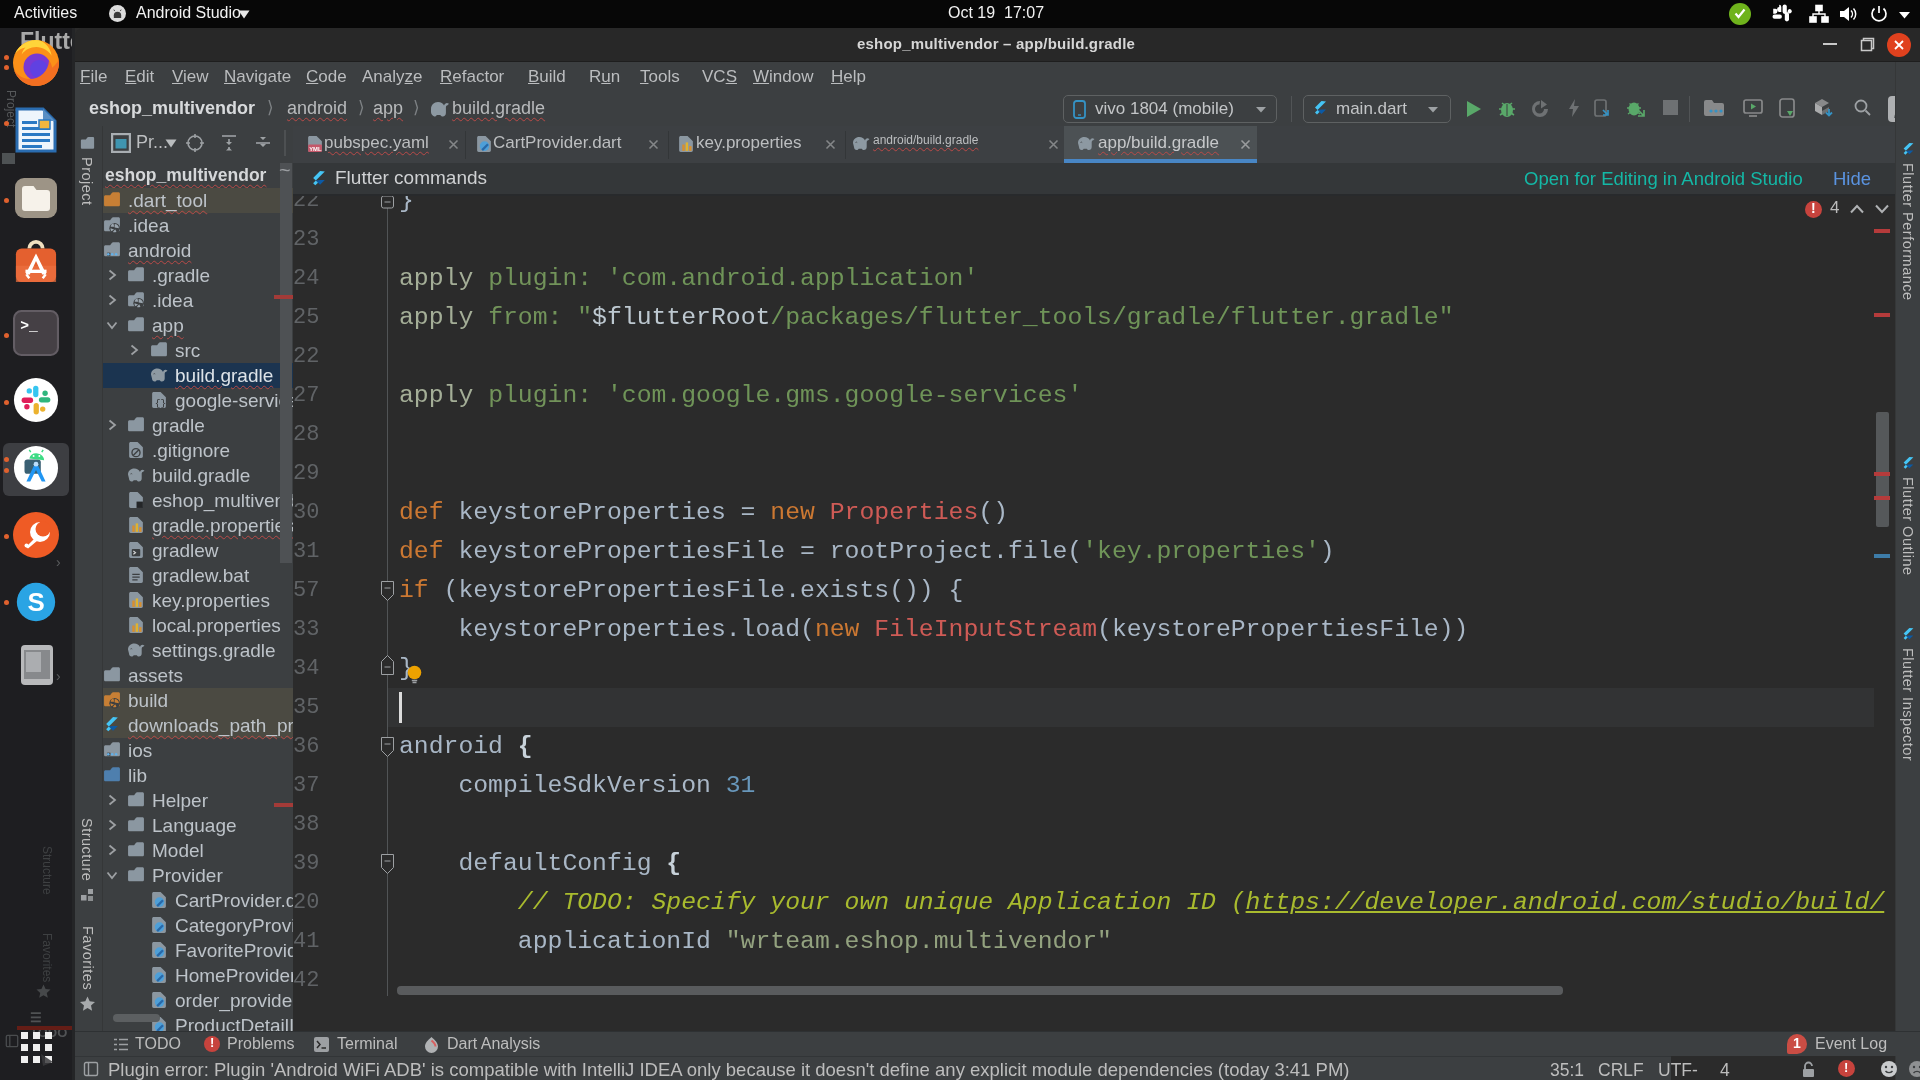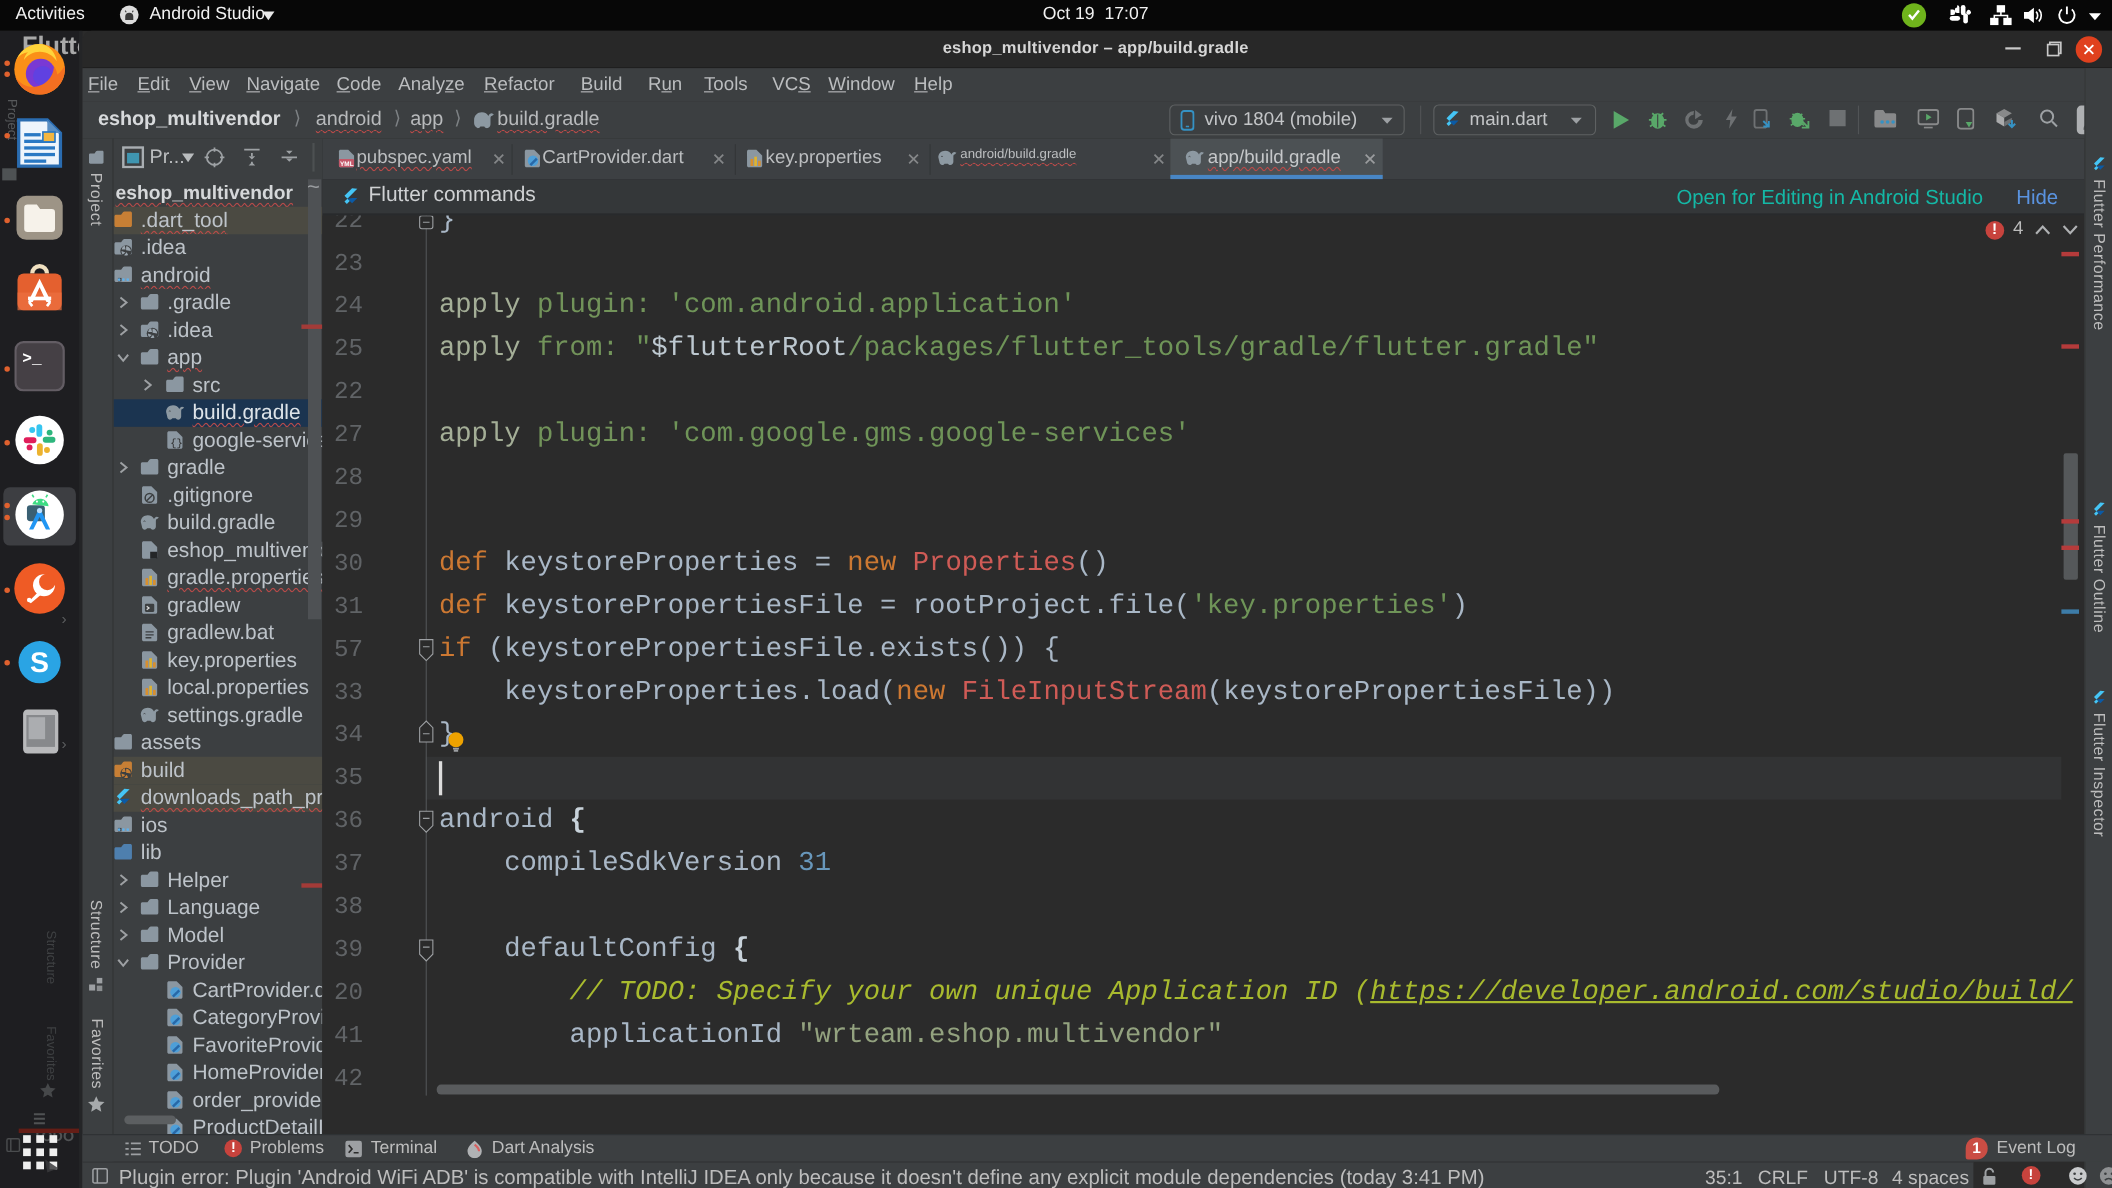--- a/index.html
+++ b/index.html
@@ -13,30 +13,30 @@
 #titlebar{left:75px;top:28px;width:1845px;height:34px;background:#282828;border-radius:8px 0 0 0;border-bottom:1px solid #1e1e1e}
 #menubar{left:75px;top:62px;width:1845px;height:30px;background:#3c3f41;color:#bbbdbf;font-size:17px}
 #crumbrow{left:75px;top:92px;width:1845px;height:34px;background:#3c3f41;color:#b8babc}
 #leftstripe{left:75px;top:126px;width:28px;height:954px;background:#3c3f41;border-right:1px solid #353738}
 #rightstripe{left:1895px;top:62px;width:25px;height:1018px;background:#3c3f41;border-left:1px solid #353738}
 #projpanel{left:103px;top:126px;width:190px;height:905px;background:#3c3f41;overflow:hidden}
 #tabrow{left:293px;top:126px;width:1602px;height:37px;background:#3d4043}
 #banner{left:293px;top:163px;width:1602px;height:33px;background:#343739;border-bottom:2px solid #282a2c}
 #editor{left:293px;top:196px;width:1602px;height:835px;background:#2b2b2b;overflow:hidden}
 #botbar{left:75px;top:1031px;width:1845px;height:25px;background:#3c3f41;border-top:1px solid #2e3133;color:#bdbdbd;font-size:16px}
-#statusbar{left:75px;top:1056px;width:1719px;height:24px;background:#3c3f41;border-top:1px solid #323537;color:#bdbdbd;font-size:17.5px}
+#statusbar{left:75px;top:1056px;width:1596px;height:24px;background:#3c3f41;border-top:1px solid #323537;color:#bdbdbd;font-size:17.5px}
 .vtext{writing-mode:vertical-rl;color:#bdbdbd;font-size:14.5px;letter-spacing:.5px}
 
 .trow{position:absolute;left:0;width:190px;height:25px;color:#bdc3c9;font-size:19px;white-space:nowrap}
 .trow span.t{position:absolute;top:0;line-height:25px}
 .tic{position:absolute;top:3px;width:18px;height:18px}
 .chev{position:absolute;top:5px;width:14px;height:14px;fill:none;stroke:#9da0a3;stroke-width:2}
 
 .cl{position:absolute;left:0;width:1602px;height:39px;line-height:39px;font-family:"Liberation Mono",monospace;font-size:24.75px;white-space:pre;color:#a9b7c6}
-.lnum{position:absolute;width:37px;text-align:right;color:#606366;font-family:"Liberation Mono",monospace;font-size:22px;line-height:39px}
+.lnum{position:absolute;width:37px;text-align:left;color:#606366;font-family:"Liberation Mono",monospace;font-size:22px;line-height:39px}
 .kw{color:#cc7832}.str{color:#6f9458}.meth{color:#72935a}.id2{color:#a4ae97}.err{color:#cf5b56}.num{color:#6897bb}.todo{color:#a9bb2e;font-style:italic}
 
 .sq{text-decoration:underline;text-decoration-style:wavy;text-decoration-color:#b94a48;text-decoration-thickness:1px;text-underline-offset:3px}
 </style></head>
 <body>
 
 <div class="a" id="topbar">
  <span class="a" style="left:14px;top:4px;font-size:16px;color:#f2f2f2">Activities</span>
  <span class="a" style="left:109px;top:5px;width:17px;height:17px;border-radius:50%;background:#dcdcdc"></span>
  <svg class="a" style="left:112px;top:8px" width="11" height="11" viewBox="0 0 12 12">

